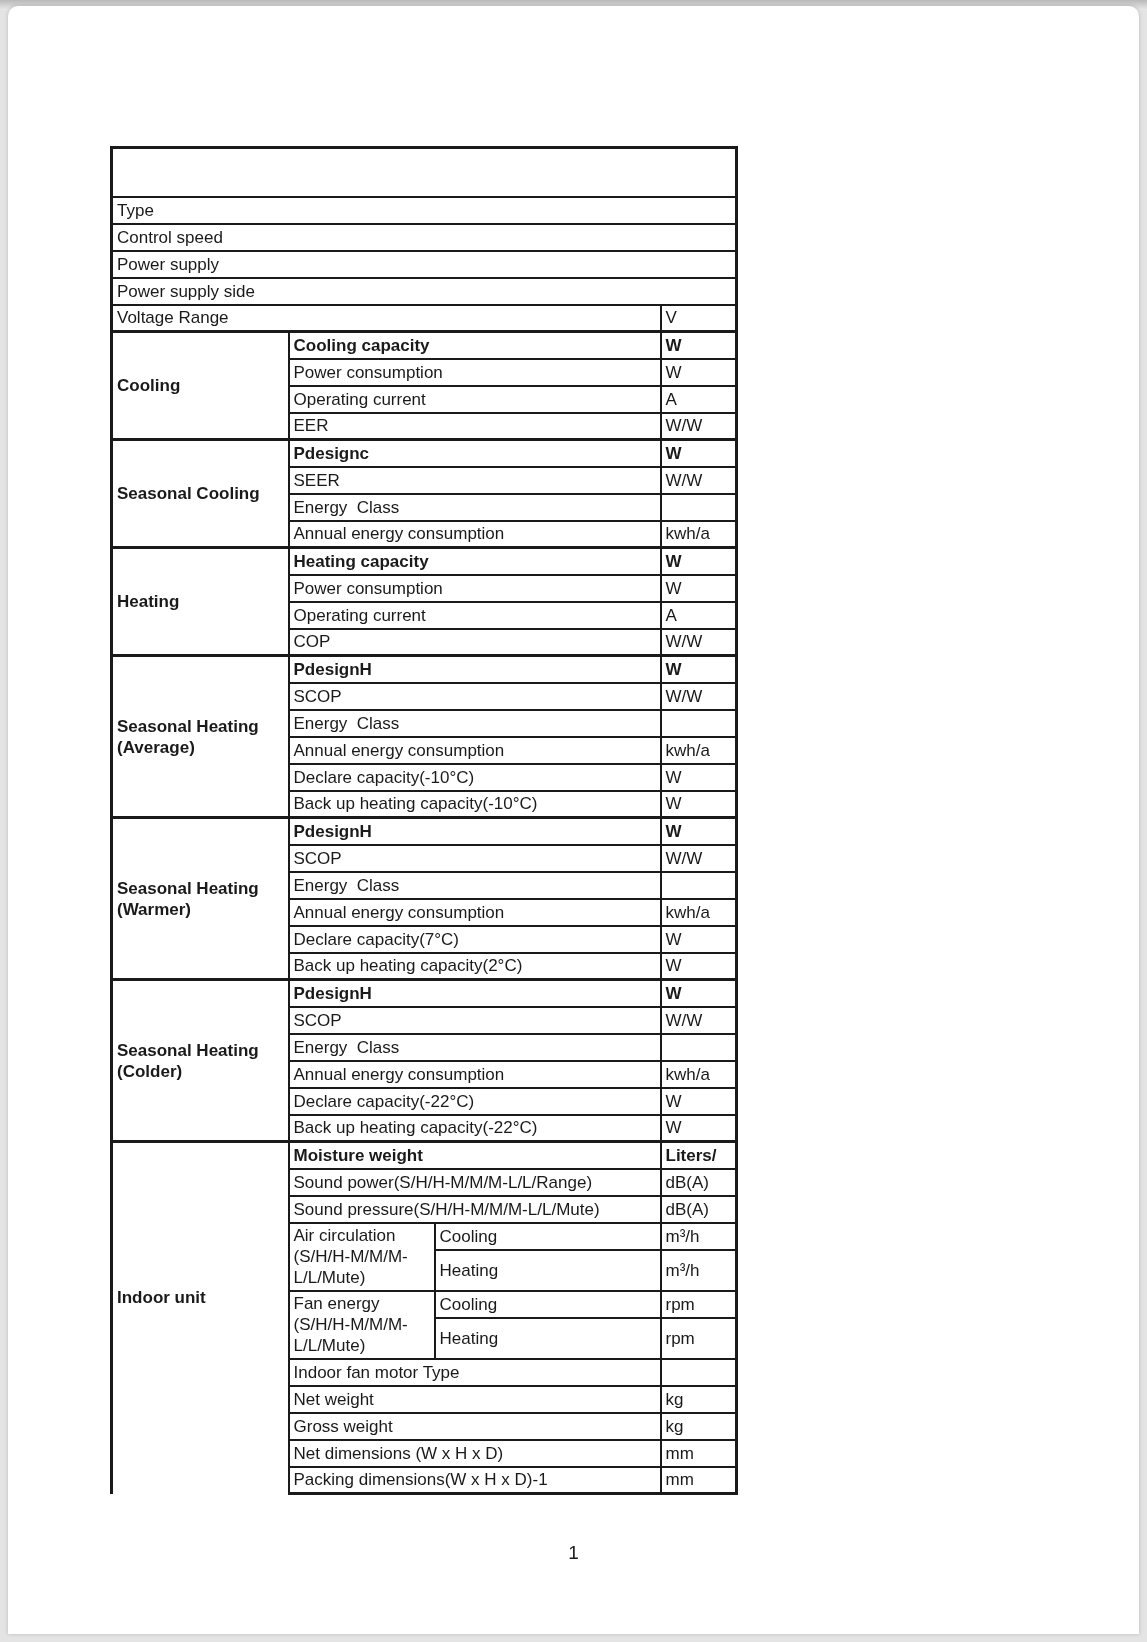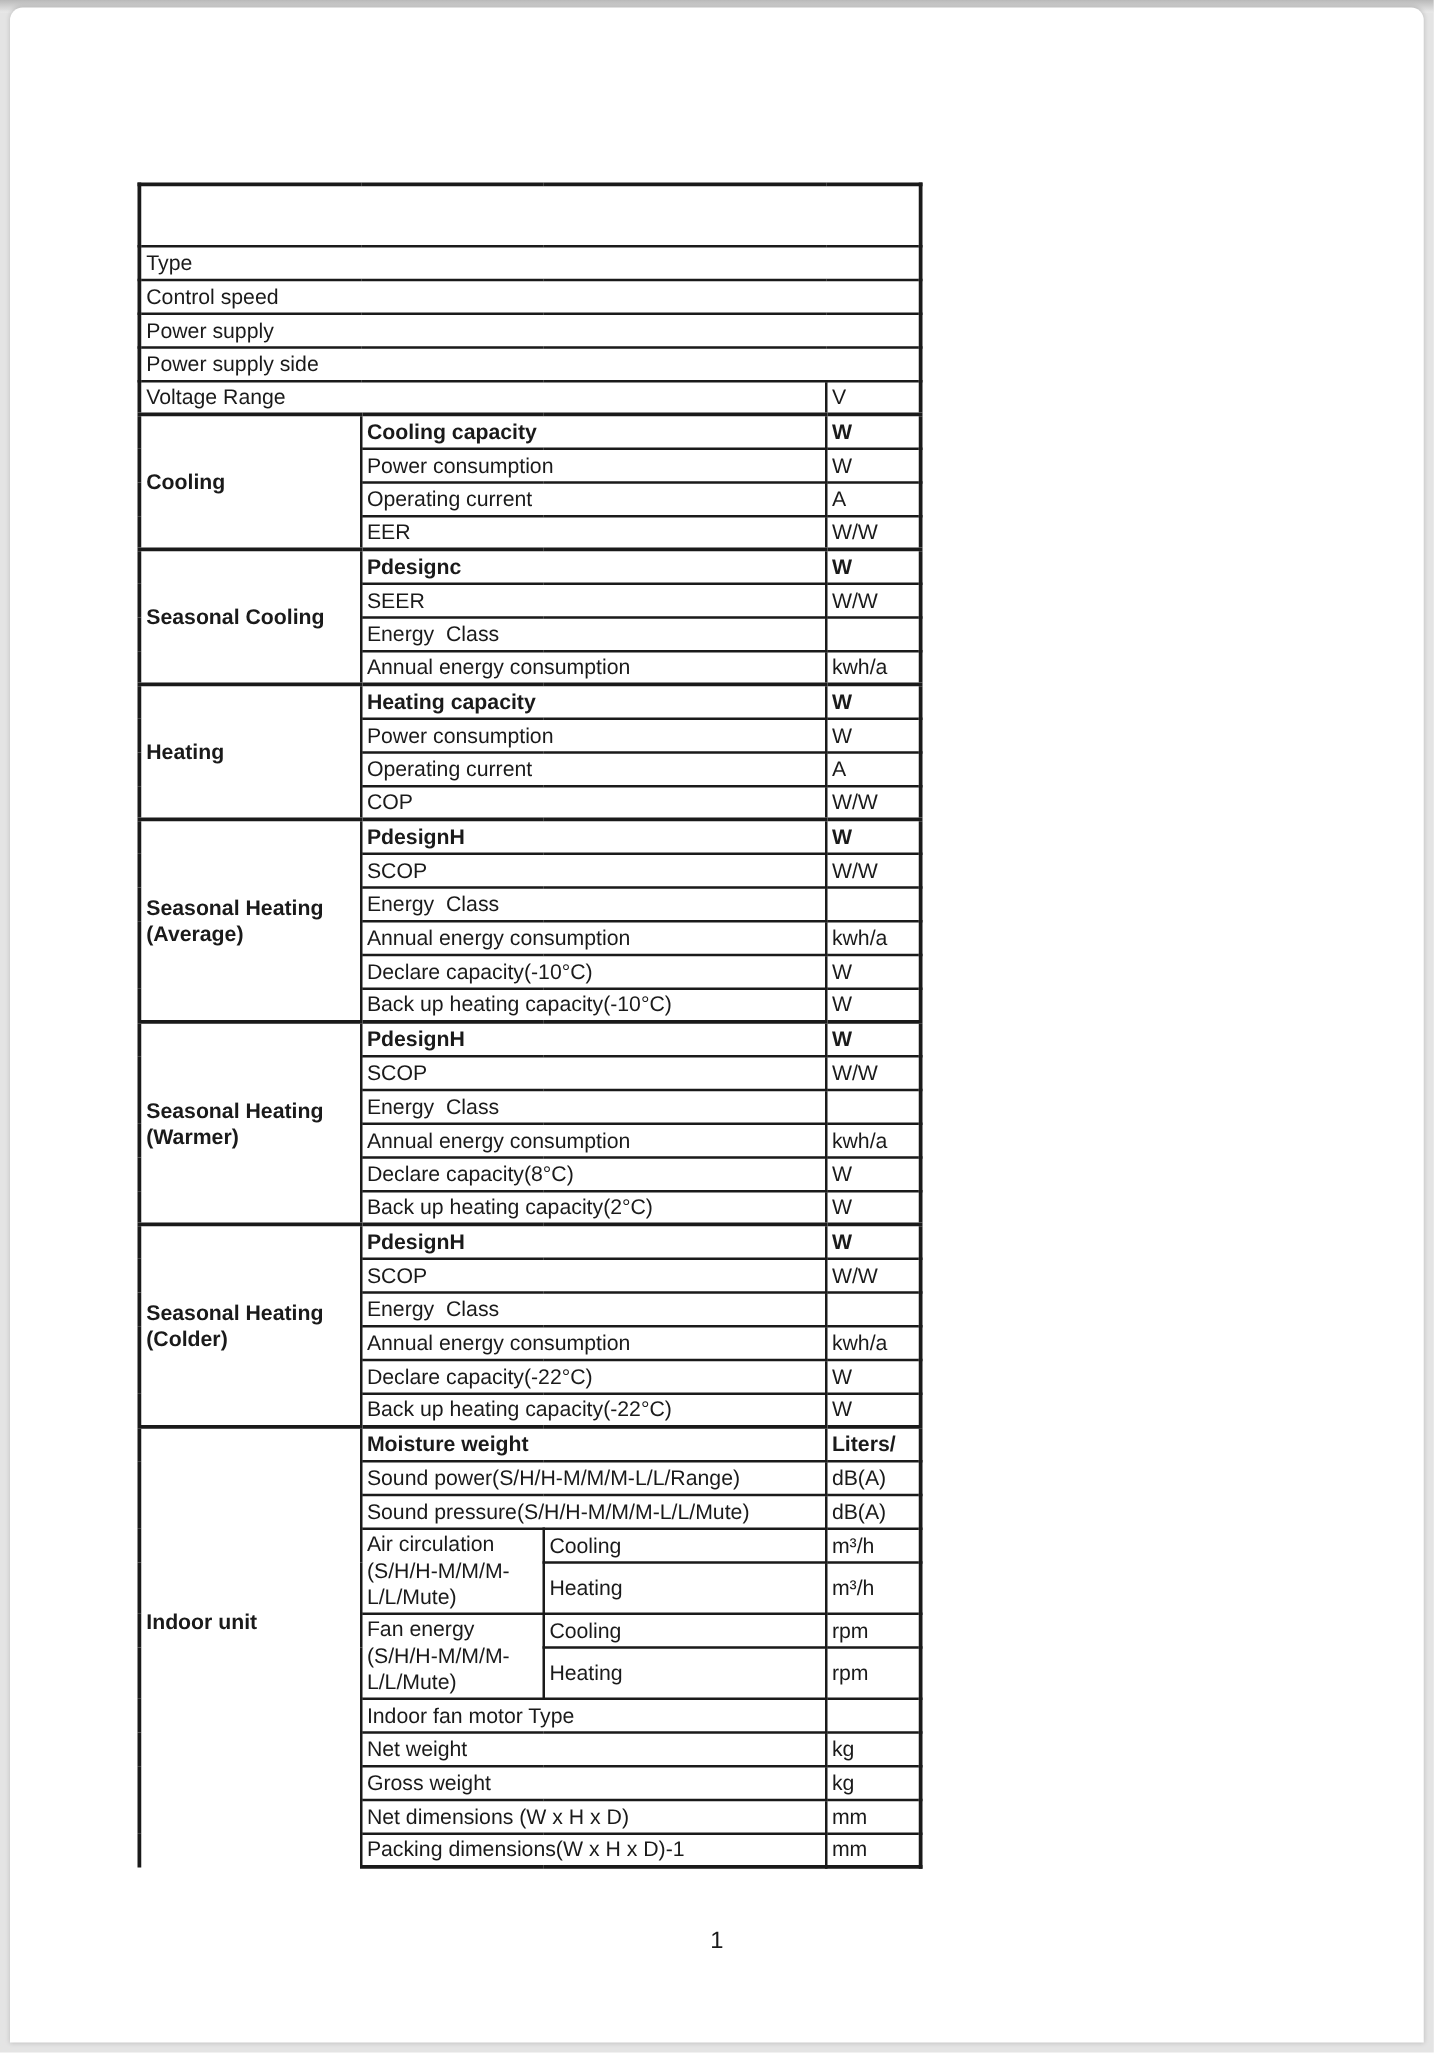--- a/index.html
+++ b/index.html
@@ -173,21 +173,21 @@
       </tr>
     <tr>
         <td colspan="2">Energy  Class</td>
         <td></td>
       </tr>
     <tr>
         <td colspan="2">Annual energy consumption</td>
         <td>kwh/a</td>
       </tr>
     <tr>
-        <td colspan="2">Declare capacity(8°C)</td>
+        <td colspan="2">Declare capacity(7°C)</td>
         <td>W</td>
       </tr>
     <tr>
         <td colspan="2">Back up heating capacity(2°C)</td>
         <td>W</td>
       </tr>
 
     <tr class="sec">
       <td rowspan="6" class="group">Seasonal Heating (Colder)</td>
       <td colspan="2">PdesignH</td>

